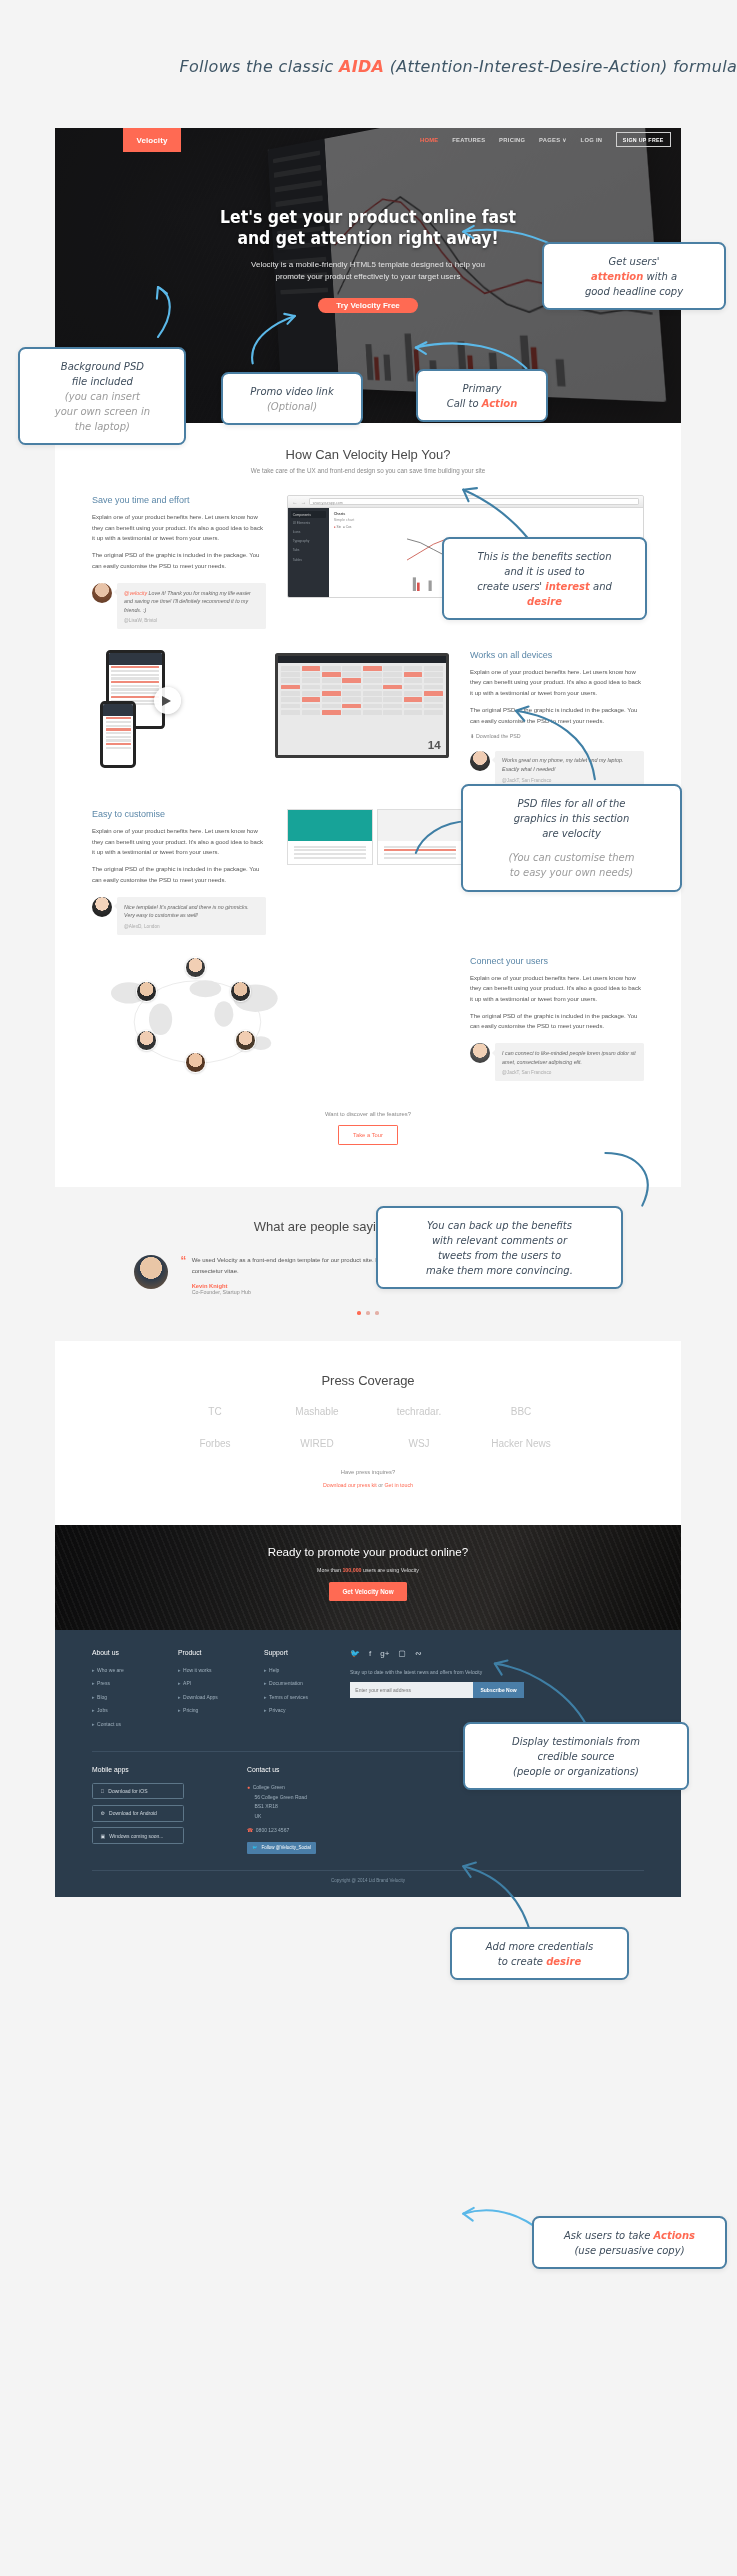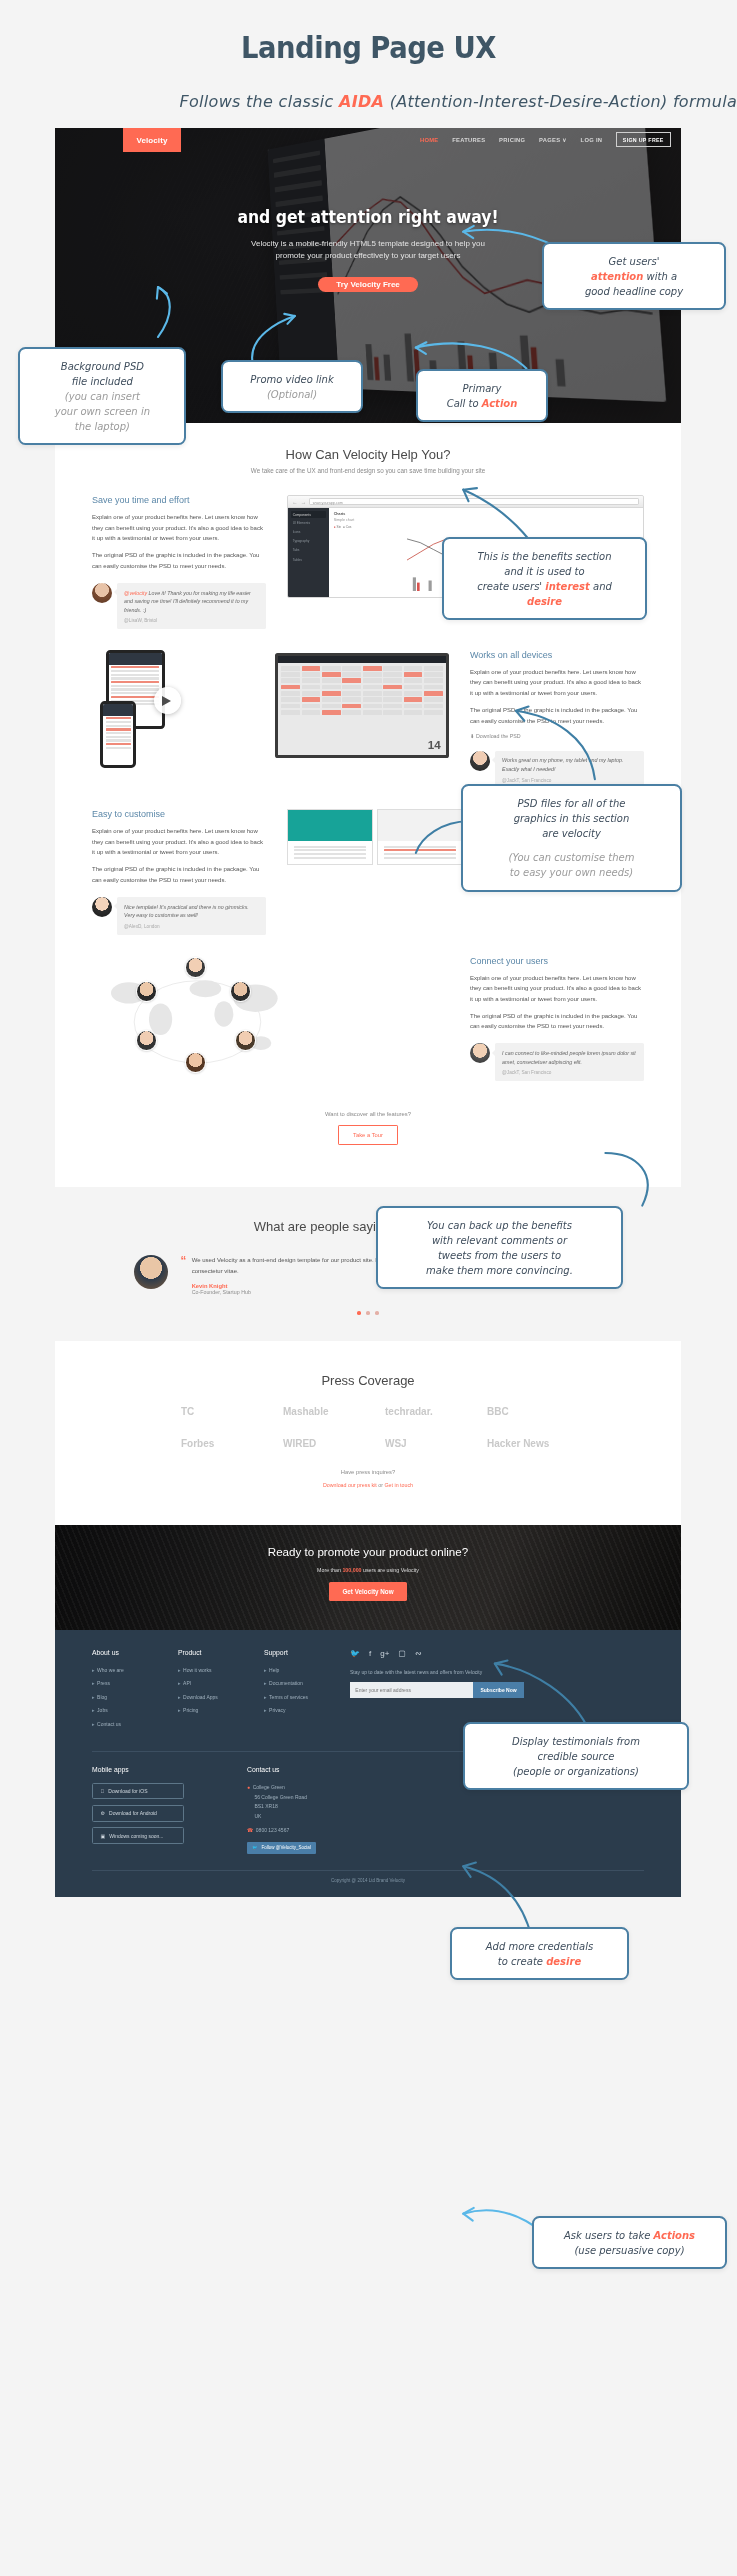--- a/index.html
+++ b/index.html
@@ -170,21 +170,21 @@
   .testi .quo{ color:#ff6a53; font-size:11.6px; font-weight:700; line-height:.8; }
   .testi p{ font-size:6px; line-height:1.85; color:#555; }
   .testi .name{ color:#ff6a53; font-size:5.8px; font-weight:700; margin-top:6.3px; }
   .testi .role{ color:#8d8d8d; font-size:5.3px; }
   .dots{ text-align:center; padding:11.6px 0 0; }
   .dots i{ display:inline-block; width:3.7px; height:3.7px; border-radius:50%; background:#e4b0a7; margin:0 1.6px; }
   .dots i.on{ background:#ff6a53; }
 
   
   .press-grid{ display:flex; flex-wrap:wrap; justify-content:center; gap:21px 34px; padding:18px 84px 0; }
-  .press-grid span{ color:#c9c9c9; font-size:10px; font-weight:700; width:68px; }
+  .press-grid span{ color:#c9c9c9; font-size:10px; font-weight:400; width:68px; text-align:center; }
   .press-ask{ text-align:center; font-size:5.8px; color:#8d8d8d; margin-top:20px; }
   .press-links{ text-align:center; font-size:5.3px; color:#8d8d8d; margin-top:7.4px; }
   .press-links a{ color:#ff6a53; text-decoration:none; }
 
   
   .cta{
     position:relative; height:105px; overflow:hidden; text-align:center;
     background:linear-gradient(110deg,#1b1b1d 0%,#2d2c2b 40%,#474340 70%,#22211f 100%);
   }
   .cta:before{
@@ -241,21 +241,20 @@
     box-shadow:0 1.1px 5.3px rgba(0,0,0,.08);
   }
   .note .red{ color:#ff6a53; font-weight:700; }
   .note .grey{ color:#9b9b9b; }
   .arrow{ position:absolute; z-index:39; pointer-events:none; }
 </style>
 </head>
 <body>
 
 <div class="page-head">
-  <div class="page-title">Landing Page UX</div>
   <div class="page-sub">
     <span>Follows the classic </span><span class="hl">AIDA</span><span> (Attention-Interest-Desire-Action) formula</span>
   </div>
 </div>
 
 <div class="site">
 
   <section class="hero">
     <div class="hero-screen">
       <div class="side">
@@ -302,20 +301,21 @@
         <a>FEATURES</a>
         <a>PRICING</a>
         <a>PAGES ∨</a>
         <a>LOG IN</a>
         <span class="nav-cta">SIGN UP FREE</span>
       </div>
     </div>
 
     <div class="hero-body">
       <div class="hero-h1">
+        <div>Let's get your product online fast</div>
         <div>and get attention right away!</div>
       </div>
       <div class="hero-p">
         <div>Velocity is a mobile-friendly HTML5 template designed to help you</div>
         <div>promote your product effectively to your target users</div>
       </div>
       <div class="hero-btn">Try Velocity Free</div>
     </div>
   </section>
 
@@ -780,21 +780,21 @@
 </div>
 
 <div class="note" style="left:18.4px; top:347px; width:168px;">
   <div>Background PSD</div>
   <div>file included</div>
   <div class="grey">(you can insert</div>
   <div class="grey">your own screen in</div>
   <div class="grey">the laptop)</div>
 </div>
 
-<div class="note" style="left:221px; top:360px; width:142px;">
+<div class="note" style="left:221px; top:372px; width:142px;">
   <div>Promo video link</div>
   <div class="grey">(Optional)</div>
 </div>
 
 <div class="note" style="left:416px; top:369px; width:132px;">
   <div>Primary</div>
   <div><span>Call to </span><span class="red">Action</span></div>
 </div>
 
 <div class="note" style="left:442px; top:537px; width:205px;">

